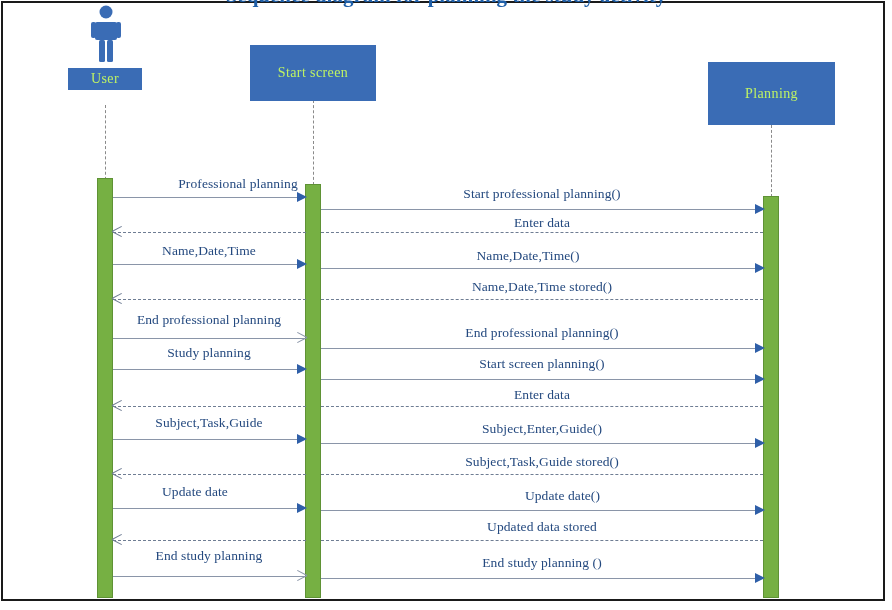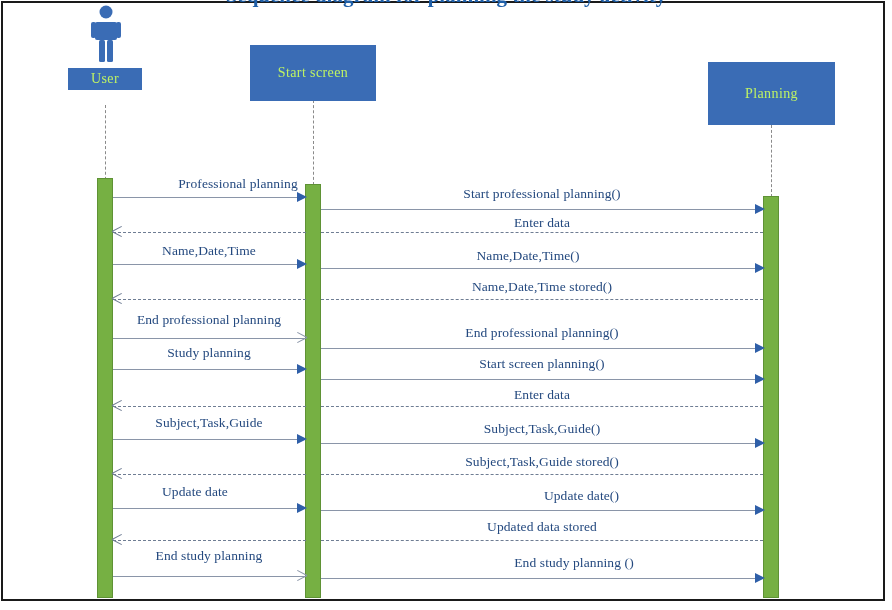--- a/index.html
+++ b/index.html
@@ -203,41 +203,41 @@
   <div class="msg solid" style="left:321px;top:379px;width:443px;">
     <div class="line"></div>
       <div class="head filled-r"></div>
   </div>
 
   <div class="msglabel" style="left:321px;top:387px;width:442px;">Enter data</div>
   <div class="msg dashed" style="left:321px;top:406px;width:442px;">
     <div class="line"></div>
   </div>
 
-  <div class="msglabel" style="left:321px;top:421px;width:442px;">Subject,Task,Guide()</div>
+  <div class="msglabel" style="left:321px;top:421px;width:442px;">Subject,Enter,Guide()</div>
   <div class="msg solid" style="left:321px;top:443px;width:443px;">
     <div class="line"></div>
       <div class="head filled-r"></div>
   </div>
 
   <div class="msglabel" style="left:321px;top:454px;width:442px;">Subject,Task,Guide stored()</div>
   <div class="msg dashed" style="left:321px;top:474px;width:442px;">
     <div class="line"></div>
   </div>
 
-  <div class="msglabel" style="left:337px;top:488px;width:489px;">Update date()</div>
+  <div class="msglabel" style="left:318px;top:488px;width:489px;">Update date()</div>
   <div class="msg solid" style="left:321px;top:510px;width:443px;">
     <div class="line"></div>
       <div class="head filled-r"></div>
   </div>
 
   <div class="msglabel" style="left:321px;top:519px;width:442px;">Updated data stored</div>
   <div class="msg dashed" style="left:321px;top:540px;width:442px;">
     <div class="line"></div>
   </div>
 
-  <div class="msglabel" style="left:321px;top:555px;width:442px;margin-left:32px;">End study planning ()</div>
+  <div class="msglabel" style="left:321px;top:555px;width:442px;">End study planning ()</div>
   <div class="msg solid" style="left:321px;top:578px;width:443px;">
     <div class="line"></div>
       <div class="head filled-r"></div>
   </div>
 
 </div>
 
 </body></html>

